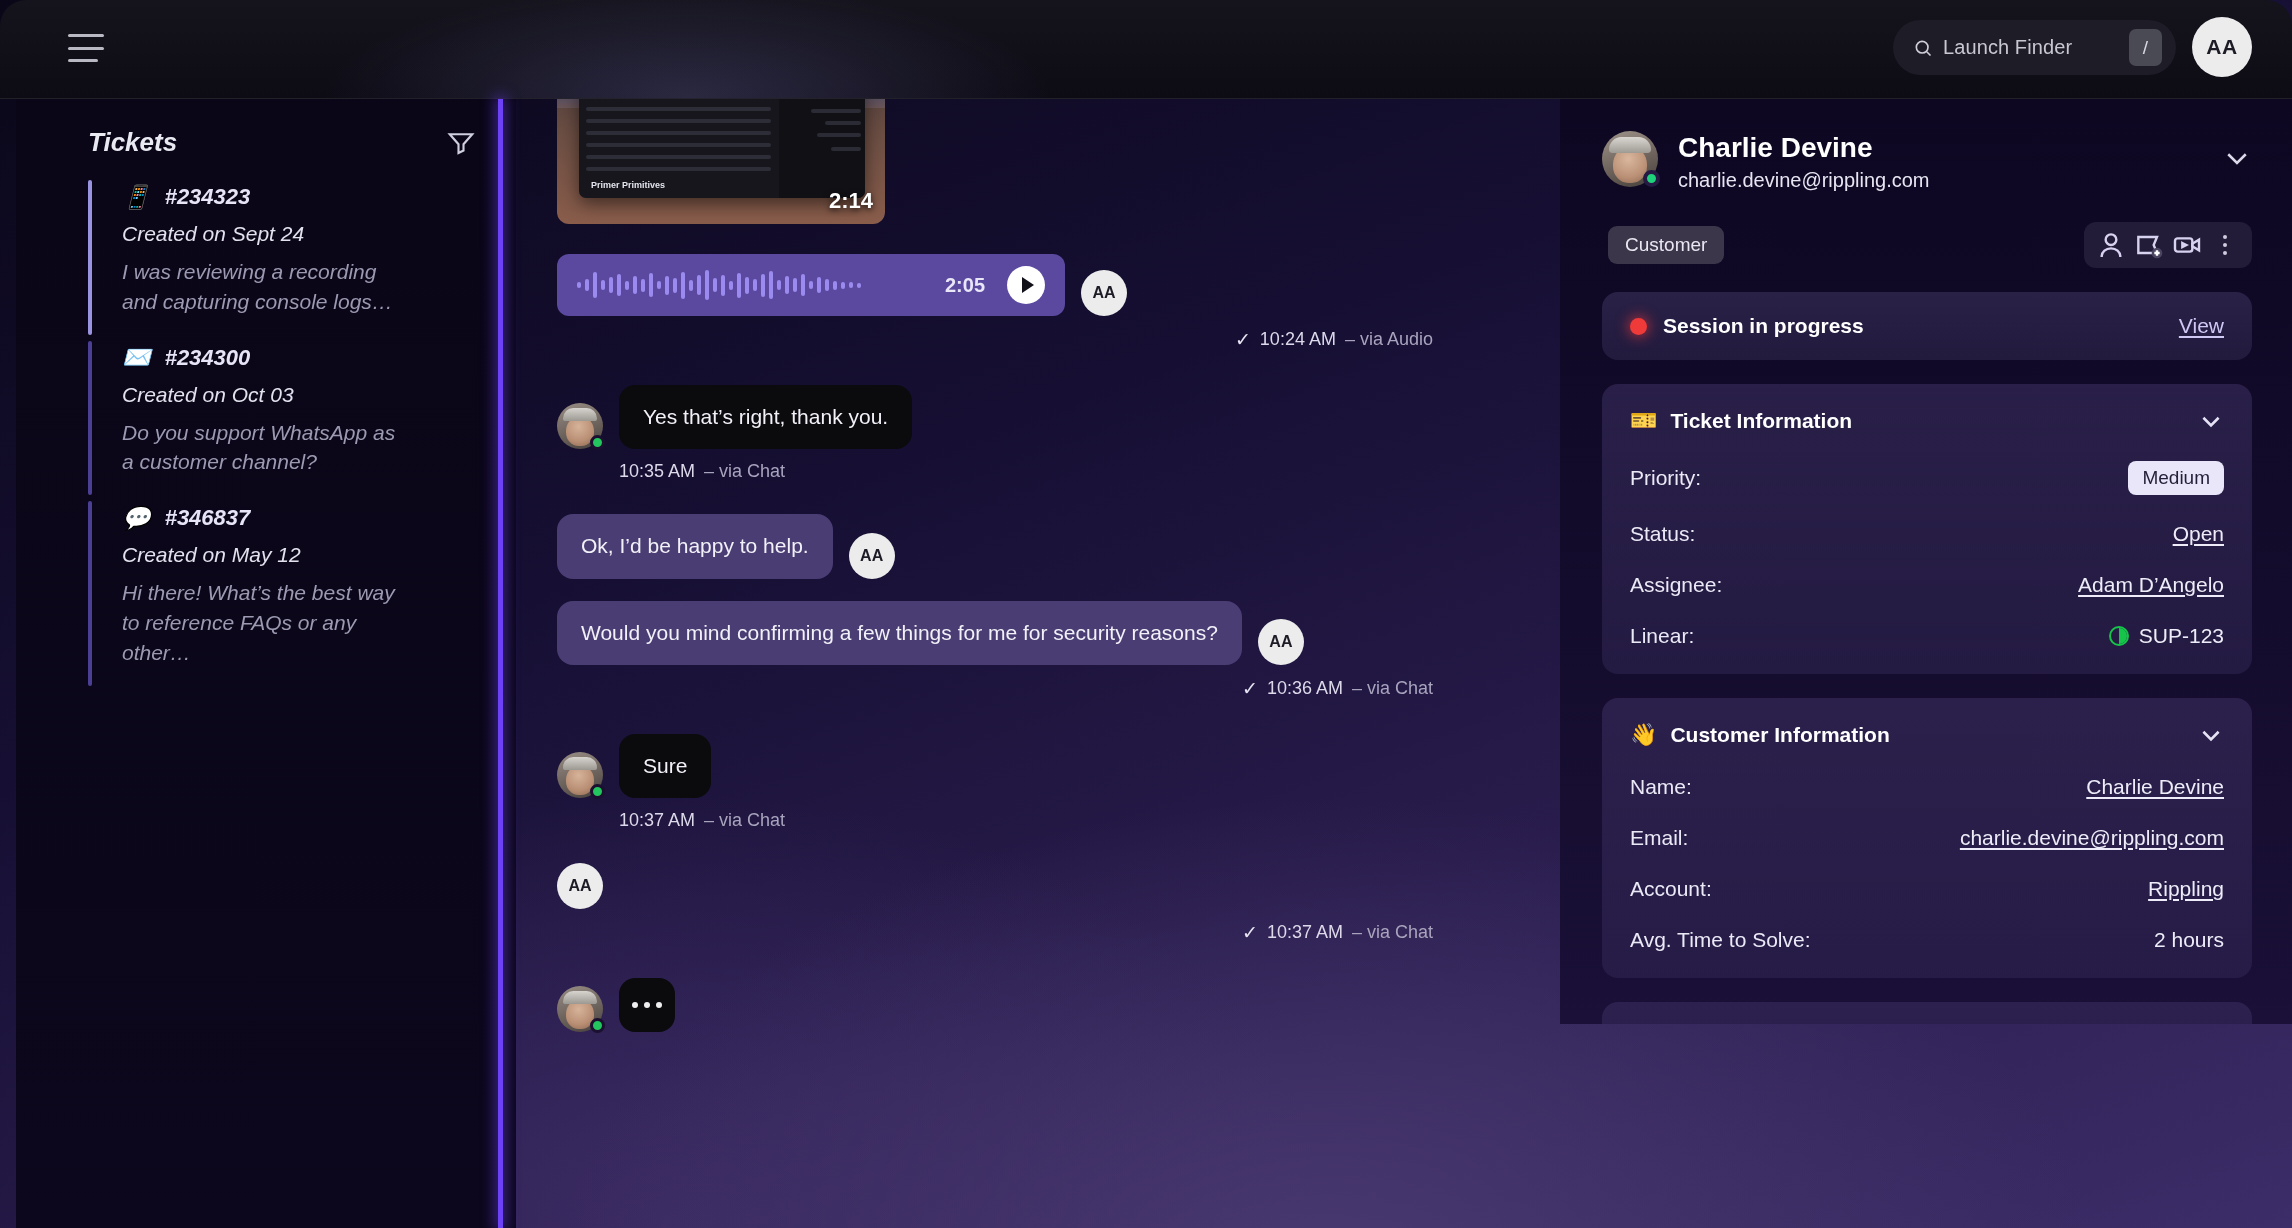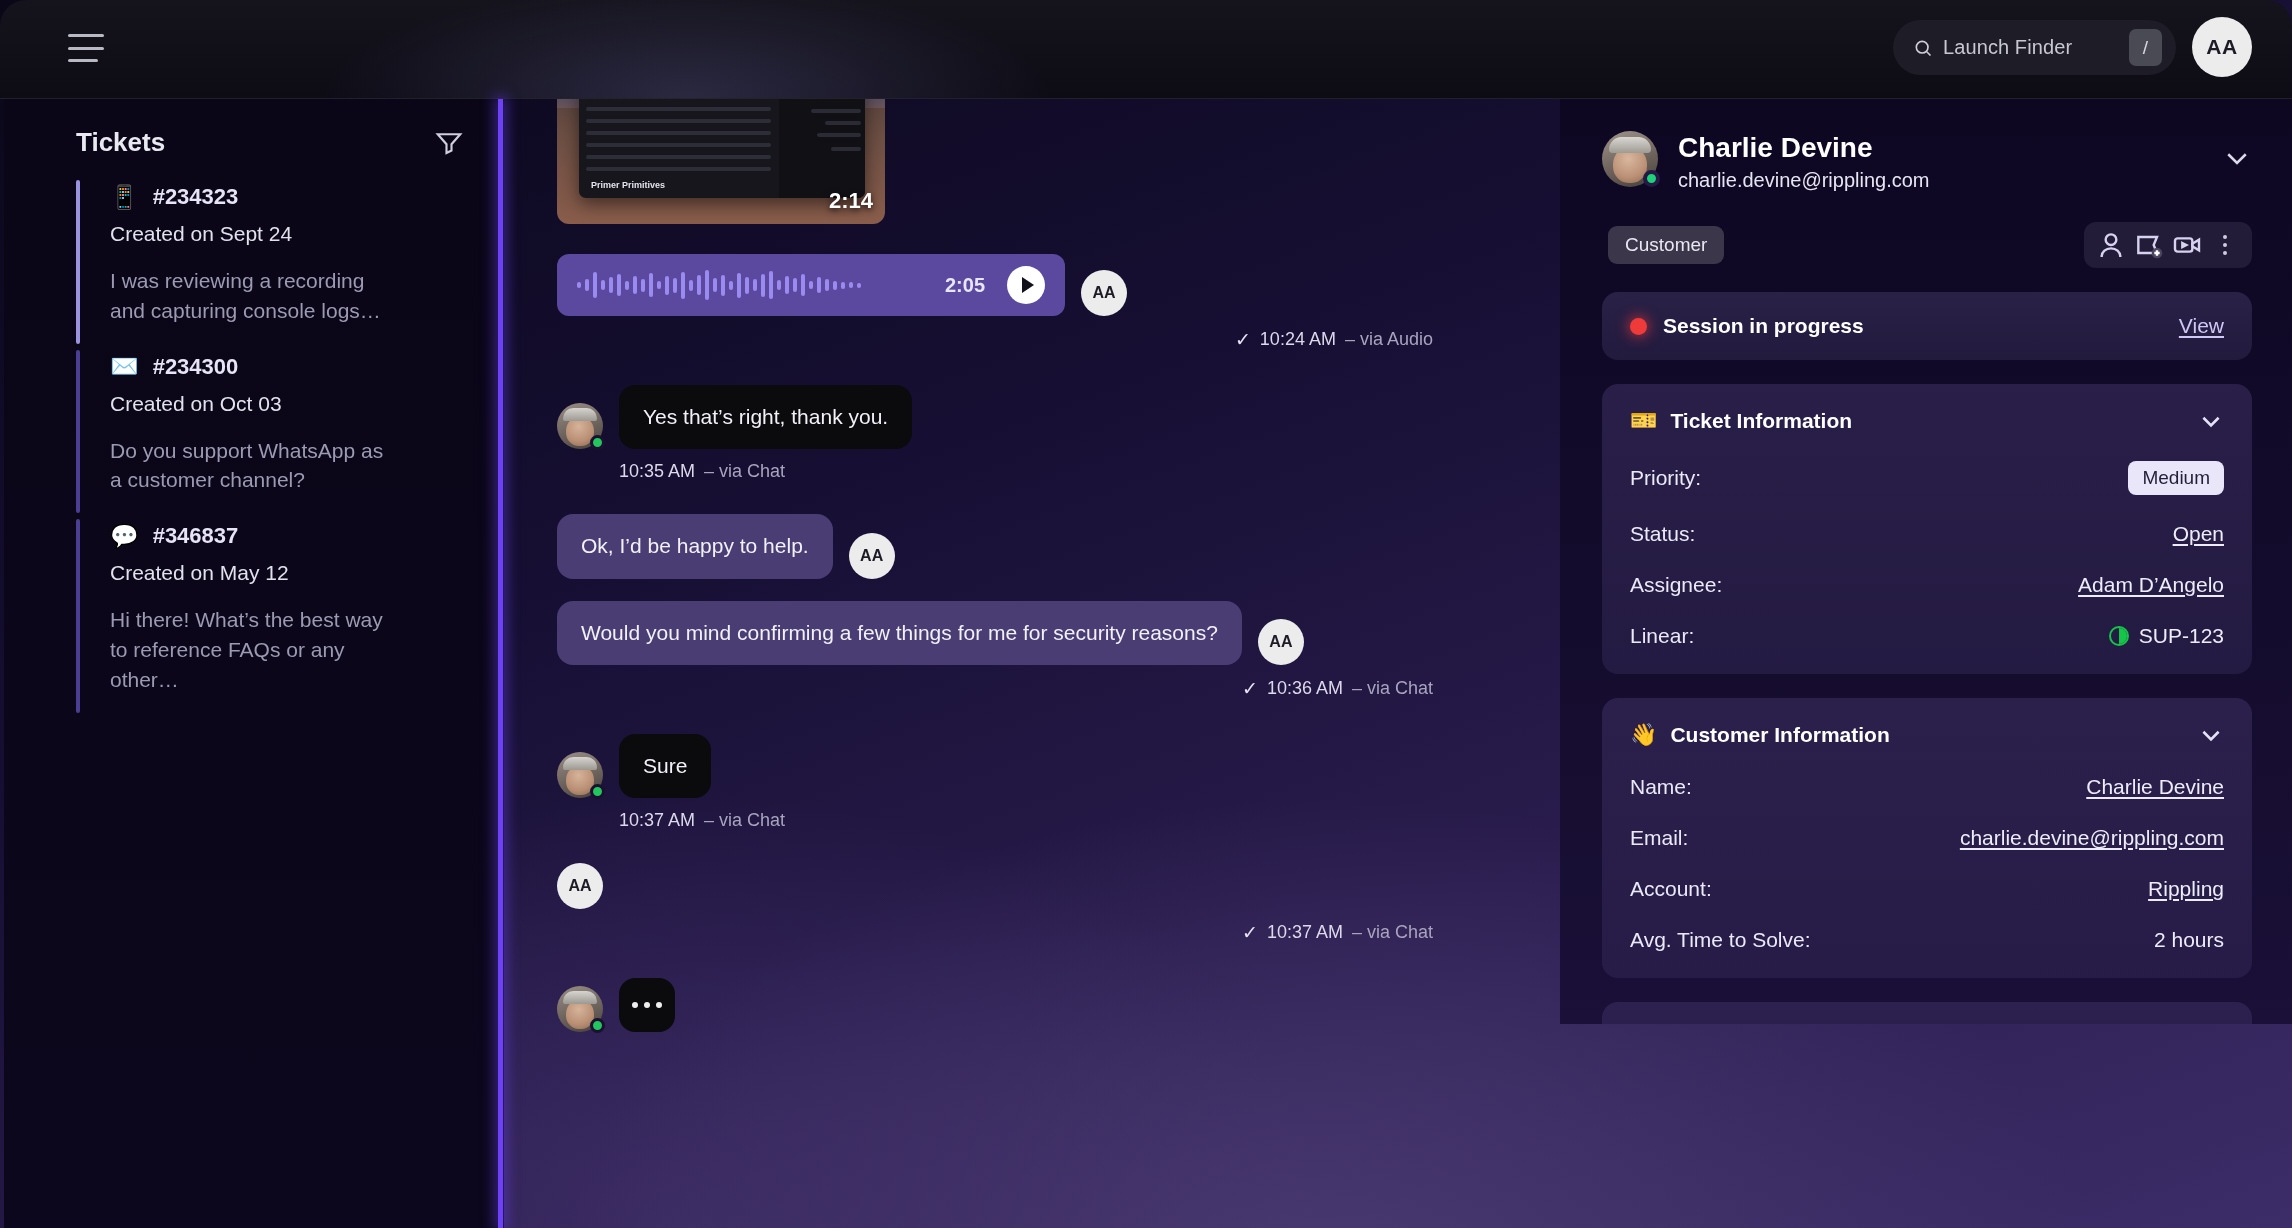--- a/index.html
+++ b/index.html
@@ -53,22 +53,23 @@
   .user-avatar-top {
     position: absolute; right: 40px; top: 17px;
     width: 60px; height: 60px; border-radius: 50%;
     background: #ececec; color: #1d1b25;
     display: flex; align-items: center; justify-content: center;
     font-size: 21px; font-weight: 700; letter-spacing: .5px;
   }
 
   
   .sidebar {
-    position: absolute; left: 4px; top: 99px; width: 500px; height: 1129px;
+    position: absolute; left: 16px; top: 99px; width: 500px; height: 1129px;
     background: linear-gradient(180deg, #0a0617 0%, #0c071c 100%);
+    font-style: italic;
   }
   .sidebar-head {
     display: flex; align-items: center; justify-content: space-between;
     padding: 28px 40px 0 72px;
   }
   .sidebar-title { font-size: 26px; font-weight: 700; color: #e9e9f2; }
   .filter-icon { width: 30px; height: 30px; color: #cfcfe0; cursor: pointer; }
 
   .ticket-list { margin-top: 20px; padding-left: 72px; }
   .ticket-item {
@@ -77,21 +78,21 @@
   .ticket-item::before {
     content: ""; position: absolute; left: 0; top: 2px; bottom: 4px; width: 4px;
     background: #9a93e0; border-radius: 2px;
   }
   .ticket-item.dim::before { background: #4b3f94; }
   .ticket-row { display: flex; align-items: center; gap: 14px; }
   .ticket-emoji { font-size: 23px; line-height: 1; }
   .ticket-id { font-size: 22px; font-weight: 700; color: #e6e4f6; }
   .ticket-created { font-size: 21px; color: #e2e1ee; margin-top: 12px; }
   .ticket-preview {
-    font-size: 21px; color: #9c9ab2; margin-top: 20px; line-height: 1.42;
+    font-size: 21px; color: #9c9ab2; margin-top: 11px; line-height: 1.42;
     max-width: 278px;
   }
 
   
   .v-divider {
     position: absolute; left: 498px; top: 99px; width: 5px; height: 1129px;
     background: #6d41f5;
     box-shadow: 0 0 14px 3px rgba(109,65,245,.55);
   }
 

